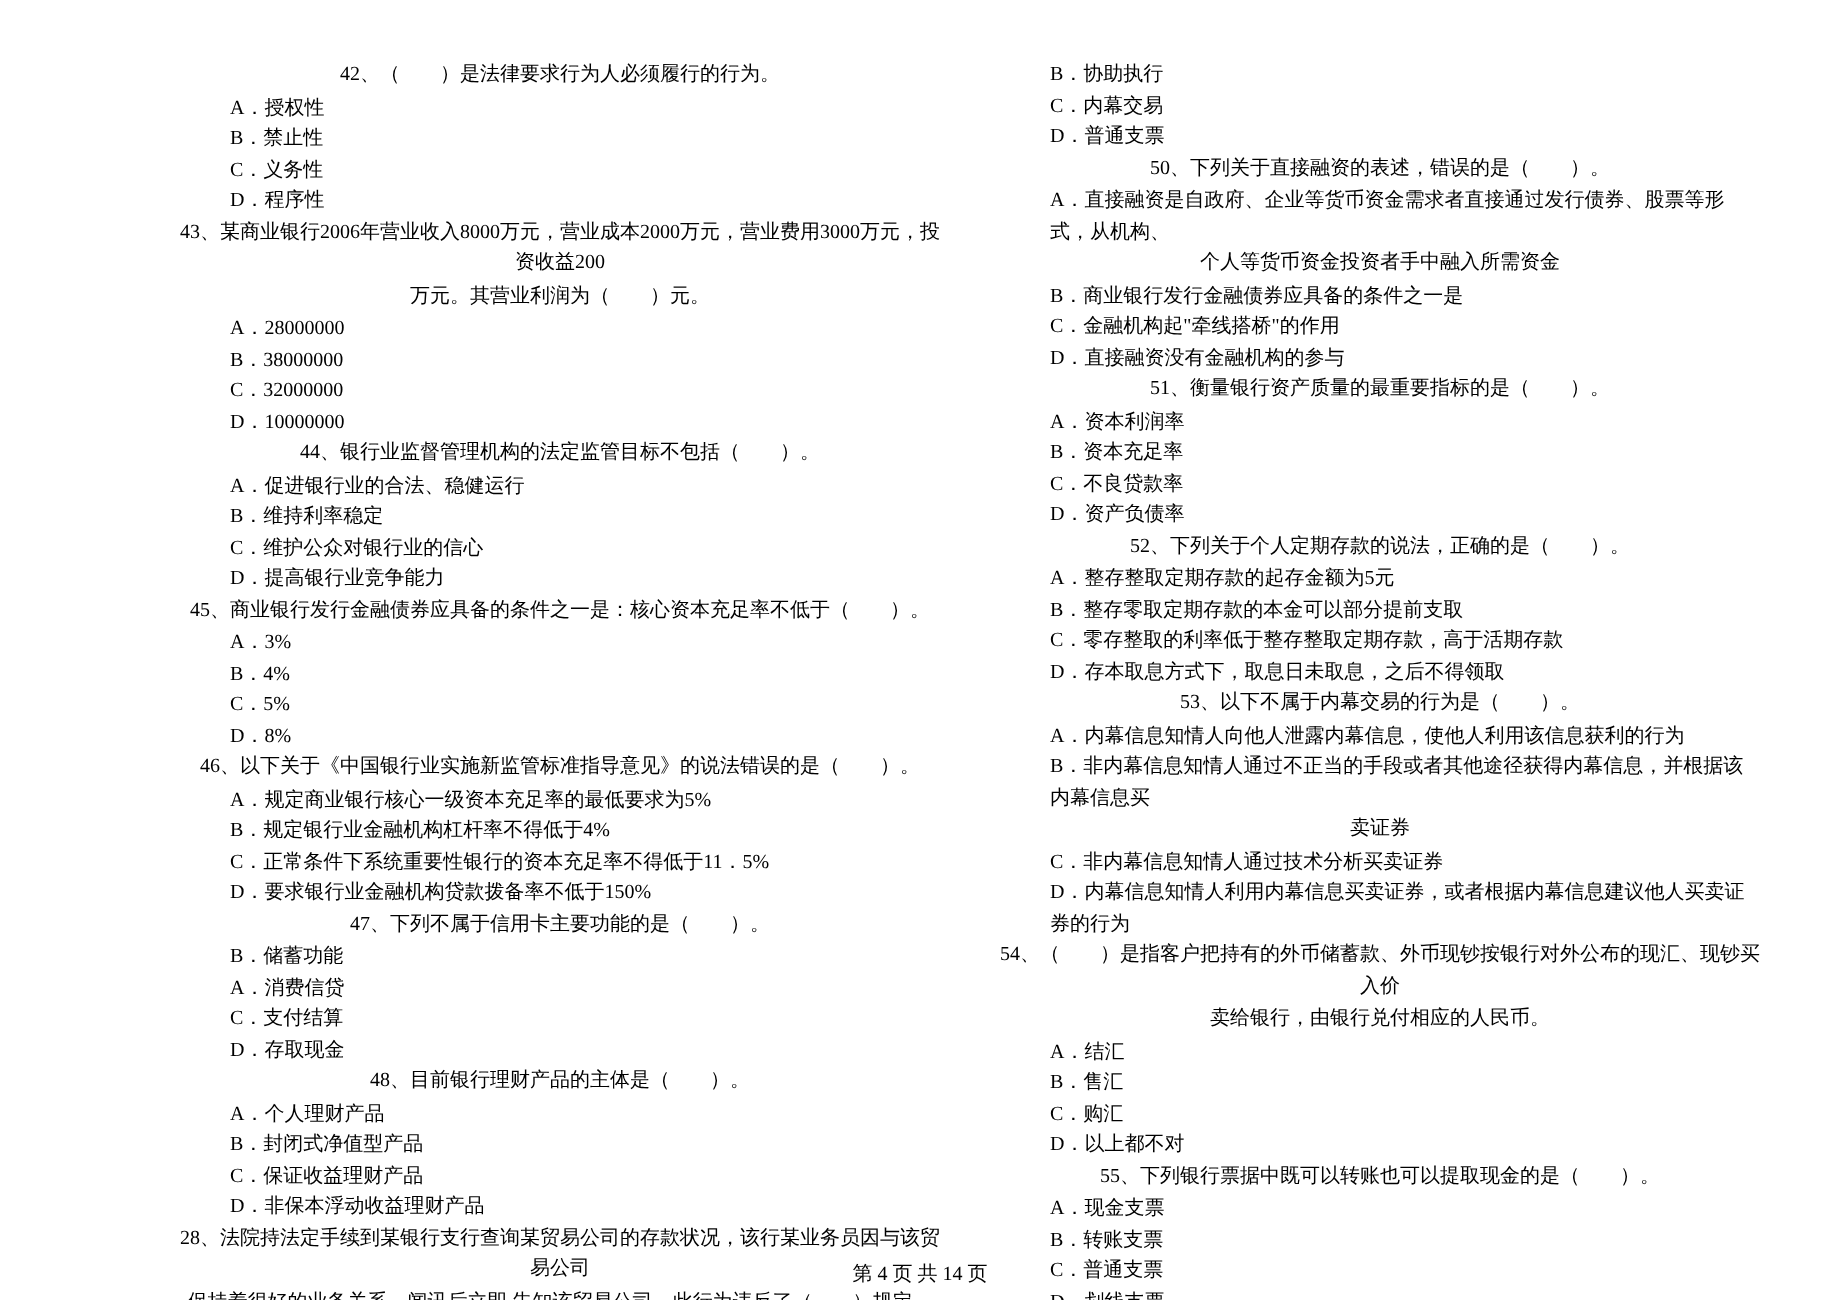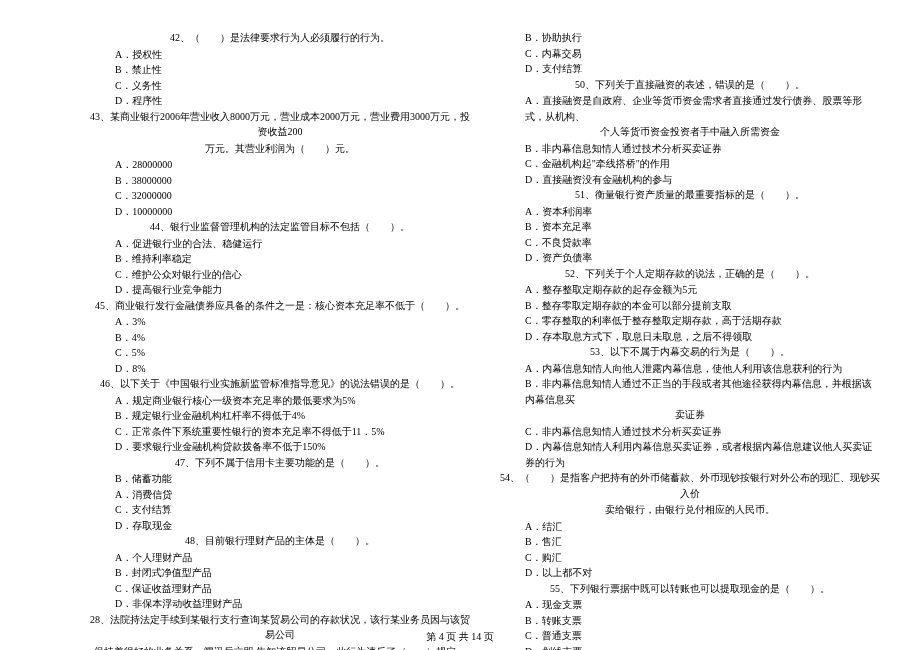--- a/index.html
+++ b/index.html
@@ -73,25 +73,25 @@
       <div class="opt">A．个人理财产品</div>
       <div class="opt">B．封闭式净值型产品</div>
       <div class="opt">C．保证收益理财产品</div>
       <div class="opt">D．非保本浮动收益理财产品</div>
       <div class="q">28、法院持法定手续到某银行支行查询某贸易公司的存款状况，该行某业务员因与该贸易公司</div>
       <div class="q">保持着很好的业务关系，闻讯后立即 告知该贸易公司，此行为违反了（　　）规定。</div>
     </div>
   <div class="col" id="right-col">
       <div class="opt">B．协助执行</div>
       <div class="opt">C．内幕交易</div>
-      <div class="opt">D．支付结算</div>
+      <div class="opt">D．普通支票</div>
       <div class="q">50、下列关于直接融资的表述，错误的是（　　）。</div>
       <div class="opt">A．直接融资是自政府、企业等货币资金需求者直接通过发行债券、股票等形式，从机构、</div>
       <div class="q">个人等货币资金投资者手中融入所需资金</div>
-      <div class="opt">B．非内幕信息知情人通过技术分析买卖证券</div>
+      <div class="opt">B．商业银行发行金融债券应具备的条件之一是</div>
       <div class="opt">C．金融机构起"牵线搭桥"的作用</div>
       <div class="opt">D．直接融资没有金融机构的参与</div>
       <div class="q">51、衡量银行资产质量的最重要指标的是（　　）。</div>
       <div class="opt">A．资本利润率</div>
       <div class="opt">B．资本充足率</div>
       <div class="opt">C．不良贷款率</div>
       <div class="opt">D．资产负债率</div>
       <div class="q">52、下列关于个人定期存款的说法，正确的是（　　）。</div>
       <div class="opt">A．整存整取定期存款的起存金额为5元</div>
       <div class="opt">B．整存零取定期存款的本金可以部分提前支取</div>

